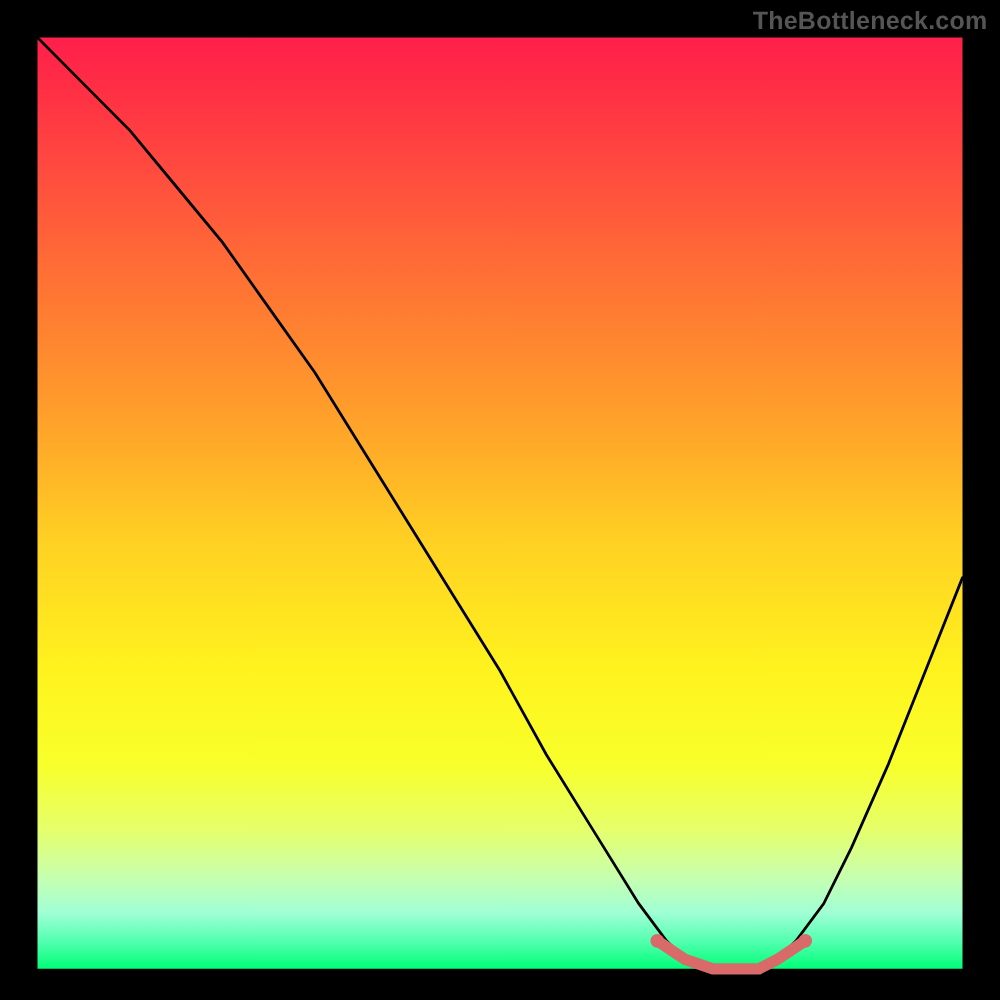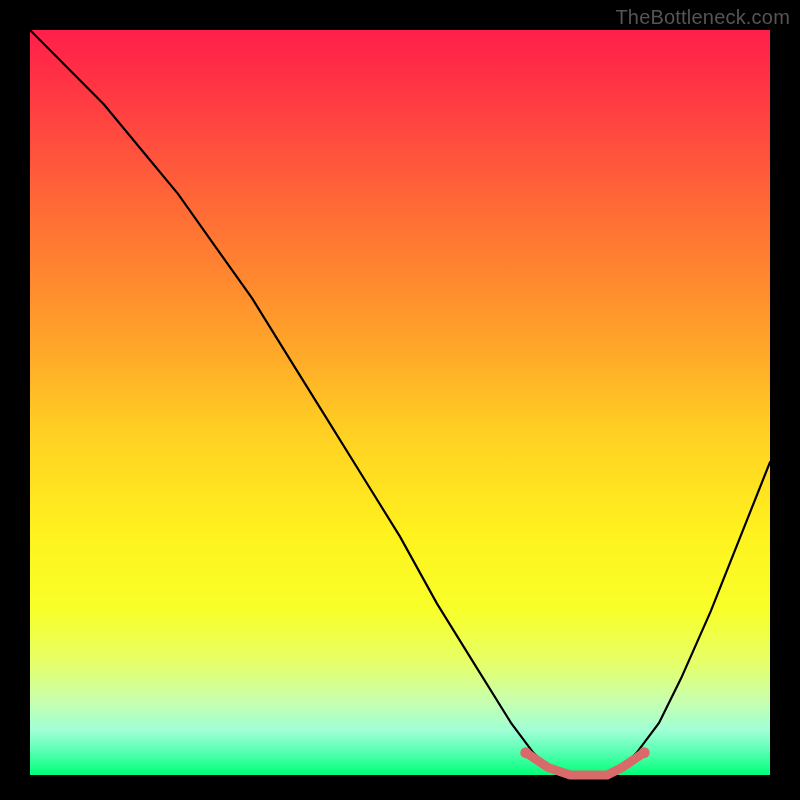--- a/index.html
+++ b/index.html
@@ -16,21 +16,21 @@
     width: 800px;
     height: 800px;
     background: #000;
   }
   .watermark {
     position: absolute;
     top: 6px;
     right: 10px;
     color: #555;
     font-size: 20px;
-    font-weight: 400;
+    font-weight: 700;
     letter-spacing: 0.2px;
     z-index: 10;
   }
   .chart-area {
     position: absolute;
     left: 30px;
     top: 30px;
     width: 740px;
     height: 745px;
   }

